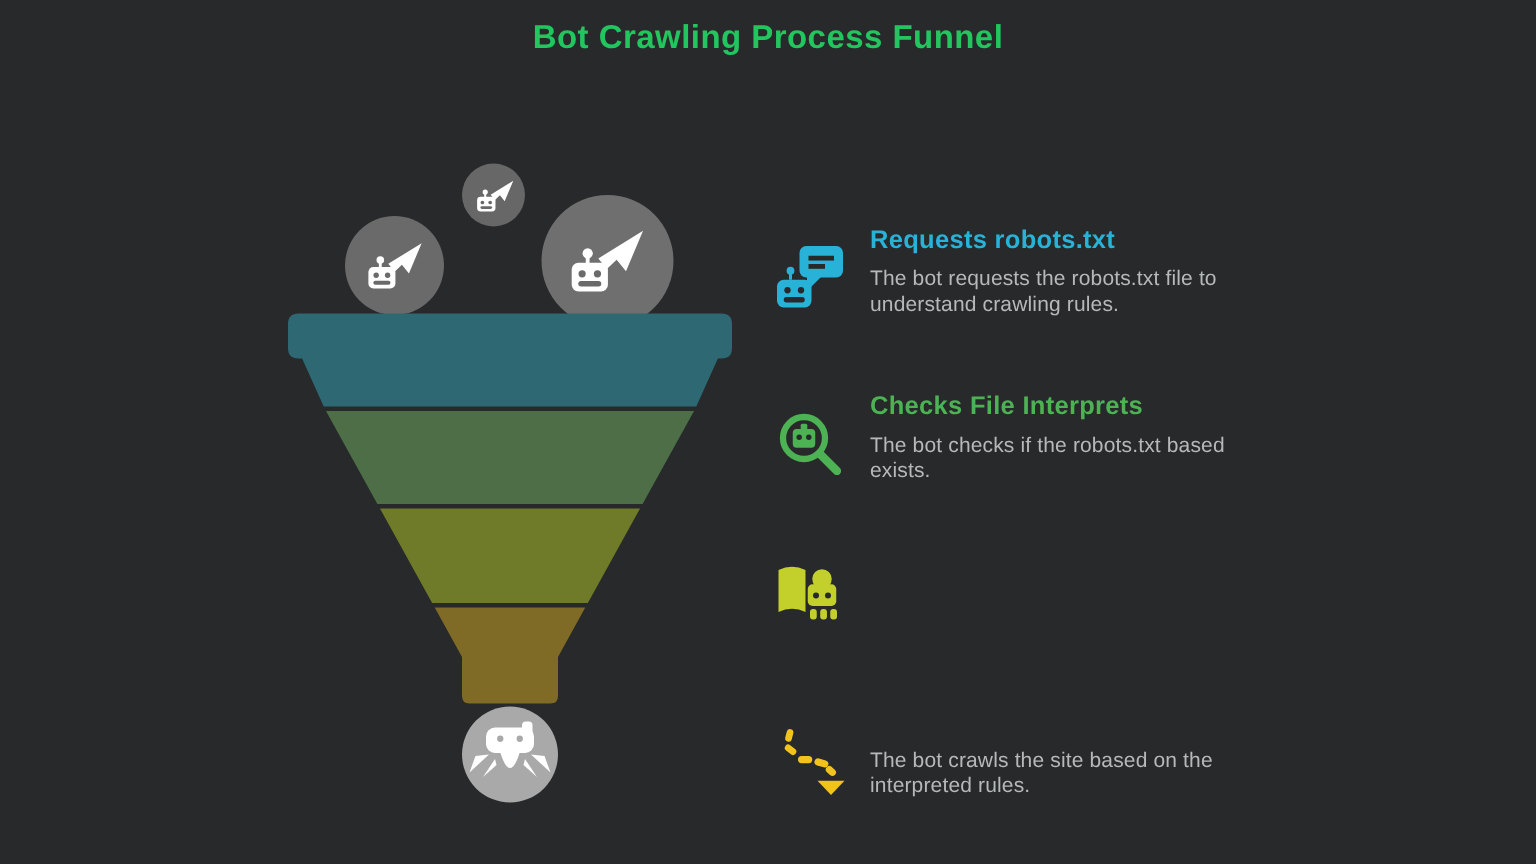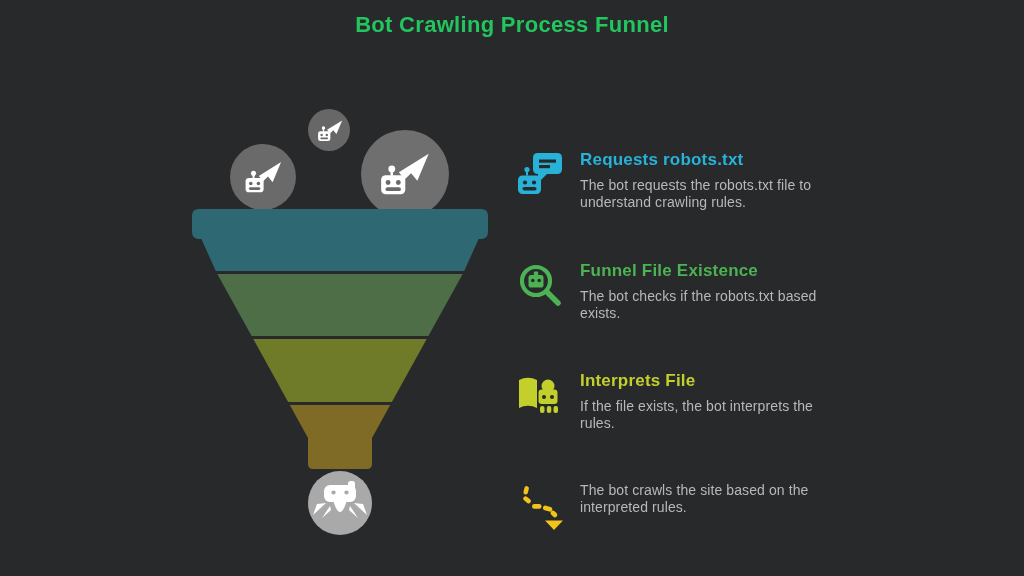--- a/index.html
+++ b/index.html
@@ -26,21 +26,21 @@
   }
   .steps {
     position: absolute;
     left: 517px; top: 0;
     width: 340px; height: 576px;
   }
   .step {
     position: absolute;
     left: 0;
     display: flex;
-    align-items: flex-start;
+    align-items: flex-end;
   }
   .step-1 { top: 150px; }
   .step-2 { top: 261px; }
   .step-3 { top: 371px; }
   .step-4 { top: 482px; }
   .step-icon {
     width: 48px; height: 48px;
     flex: 0 0 48px;
     margin-top: 2px;
   }
@@ -139,41 +139,37 @@
       <svg viewBox="0 0 48 48" fill="currentColor">
         <circle cx="19" cy="18" r="14" fill="none" stroke="currentColor" stroke-width="4.2"></circle>
         <line x1="29.5" y1="28.5" x2="41" y2="40" stroke="currentColor" stroke-width="5.5" stroke-linecap="round"></line>
         <rect x="16.8" y="8.5" width="4.4" height="4" rx="1"></rect>
         <rect x="11.5" y="12" width="15" height="12.5" rx="2.6"></rect>
         <circle cx="15.8" cy="17.5" r="1.8" fill="#27292a"></circle>
         <circle cx="22.2" cy="17.5" r="1.8" fill="#27292a"></circle>
       </svg>
     </div>
     <div class="step-body">
-      <div class="step-title" style="color: rgb(76, 178, 83);">Funnel File Existence</div>
+      <div class="step-title" style="color: rgb(76, 178, 83);">Checks File Interprets</div>
       <div class="step-desc">The bot checks if the robots.txt based exists.</div>
     </div>
   </div>
 
   <div class="step step-3">
     <div class="step-icon" style="color: rgb(195, 207, 43);">
       <svg viewBox="0 0 48 48" fill="currentColor">
         <path d="M2,7 Q11,2.5 20,7 V35 Q11,30.5 2,35 Z"></path>
         <circle cx="31" cy="13" r="6.5"></circle>
         <rect x="21.5" y="16.5" width="19" height="14.5" rx="3.2"></rect>
         <circle cx="27" cy="24" r="2" fill="#27292a"></circle>
         <circle cx="35" cy="24" r="2" fill="#27292a"></circle>
         <rect x="23" y="33" width="4.5" height="7" rx="2"></rect>
         <rect x="29.8" y="33" width="4.5" height="7" rx="2"></rect>
         <rect x="36.5" y="33" width="4.5" height="7" rx="2"></rect>
       </svg>
-    </div>
-    <div class="step-body">
-      <div class="step-title" style="color: rgb(195, 207, 43);">Interprets File</div>
-      <div class="step-desc">If the file exists, the bot interprets the rules.</div>
     </div>
   </div>
 
   <div class="step step-4">
     <div class="step-icon" style="color: rgb(242, 195, 27);">
       <svg viewBox="0 0 48 48" fill="currentColor">
         <rect x="7" y="2" width="4.5" height="8.5" rx="2.2" transform="rotate(14 9 6)"></rect>
         <rect x="6" y="13.5" width="8.5" height="4.5" rx="2.2" transform="rotate(38 10 15.5)"></rect>
         <rect x="15" y="20" width="9.5" height="4.8" rx="2.4"></rect>
         <rect x="26" y="22" width="9.5" height="4.8" rx="2.4" transform="rotate(16 30 24)"></rect>

